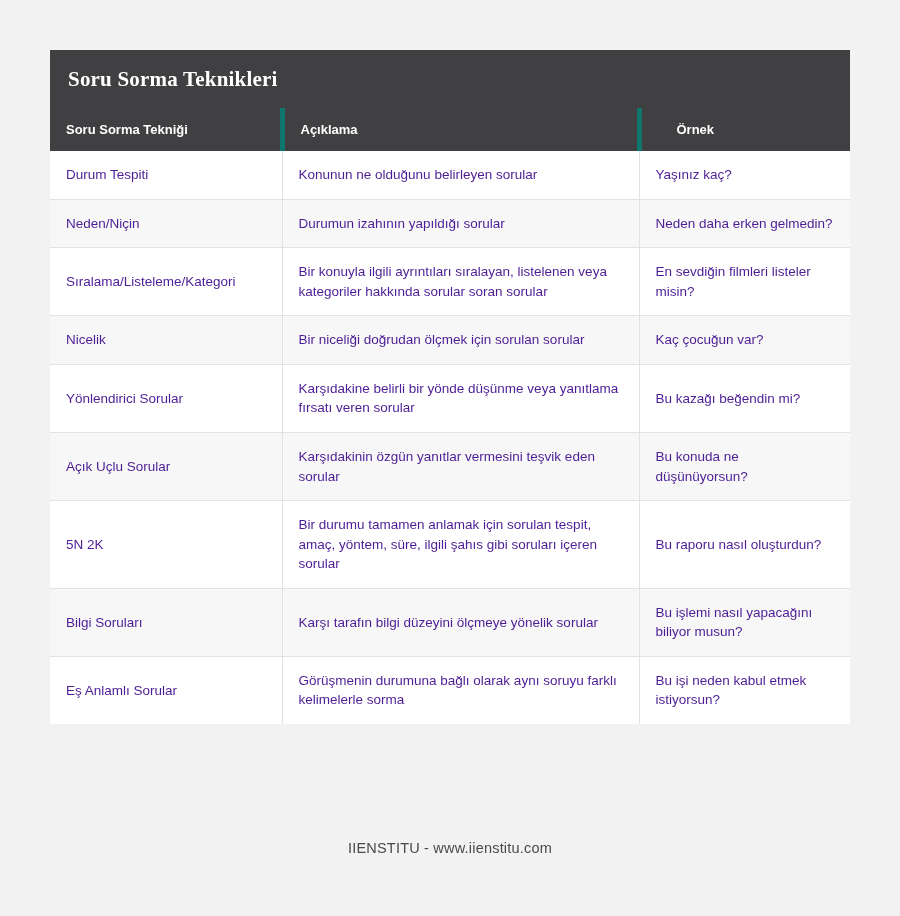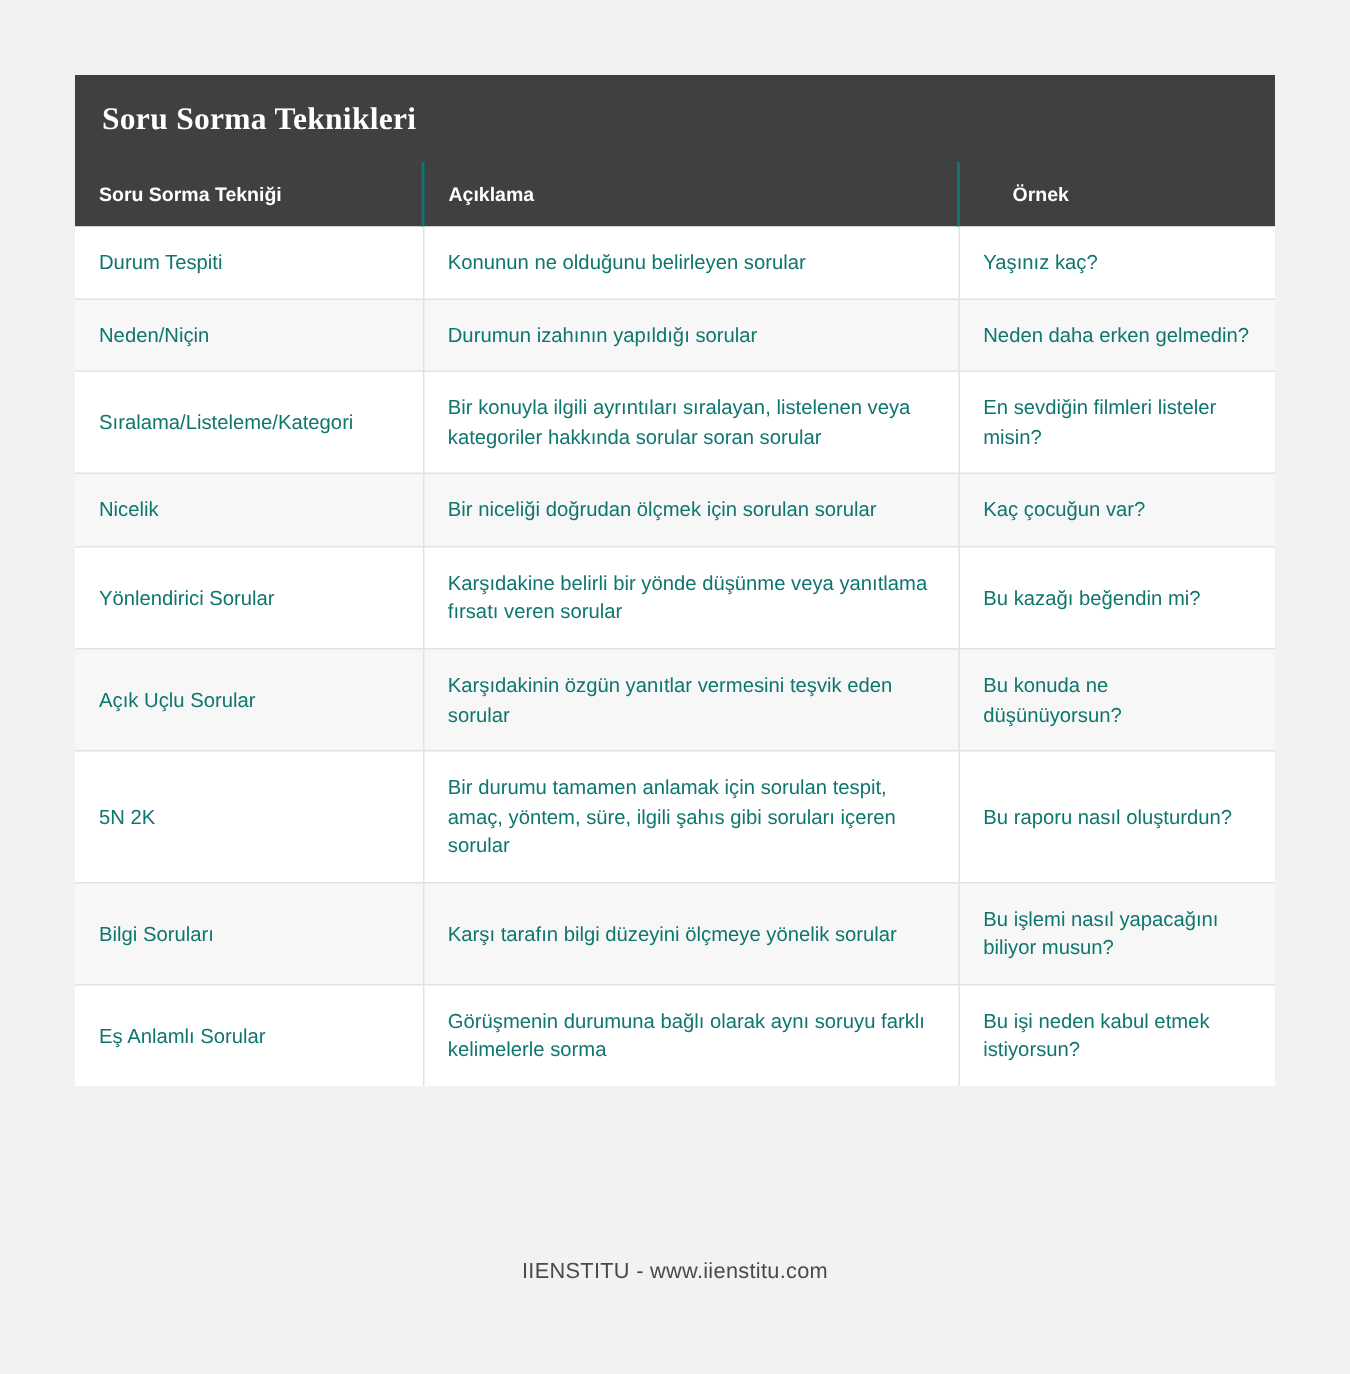--- a/index.html
+++ b/index.html
@@ -47,30 +47,30 @@
     width: 800px;
     table-layout: fixed;
   }
   table.data thead th {
     background: #403f41;
     color: #ffffff;
     font-size: 13px;
     font-weight: bold;
     text-align: left;
     padding: 14px 16px;
-    border-right: 2px solid #0f766e;
+    border-right: 5px solid #0f766e;
     vertical-align: middle;
   }
   table.data thead th:last-child {
     border-right: none;
     padding-left: 35px;
   }
   table.data tbody td {
     font-size: 13.5px;
-    color: #0f766e;
+    color: #4c1d95;
     padding: 14px 16px;
     vertical-align: middle;
     border-right: 1px solid #e2e2e2;
     border-bottom: 1px solid #e2e2e2;
     line-height: 1.45;
   }
   table.data tbody td:last-child {
     border-right: none;
   }
   table.data tbody tr:nth-child(odd) td {

